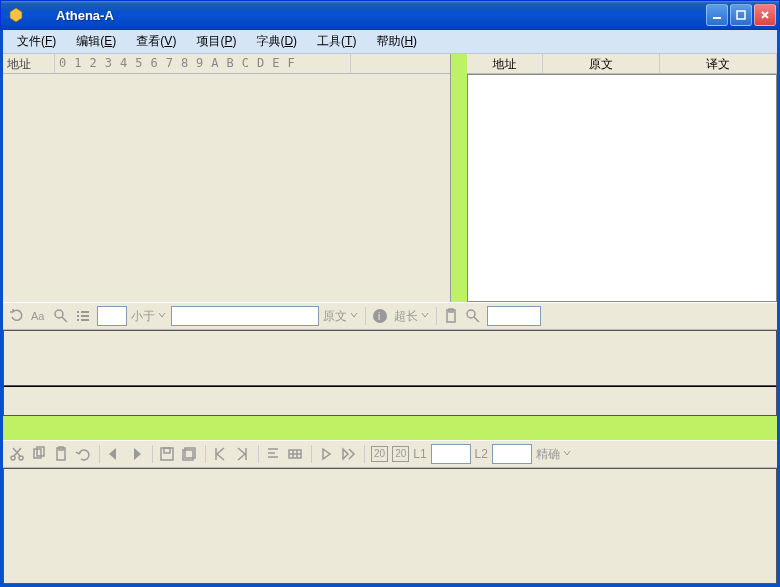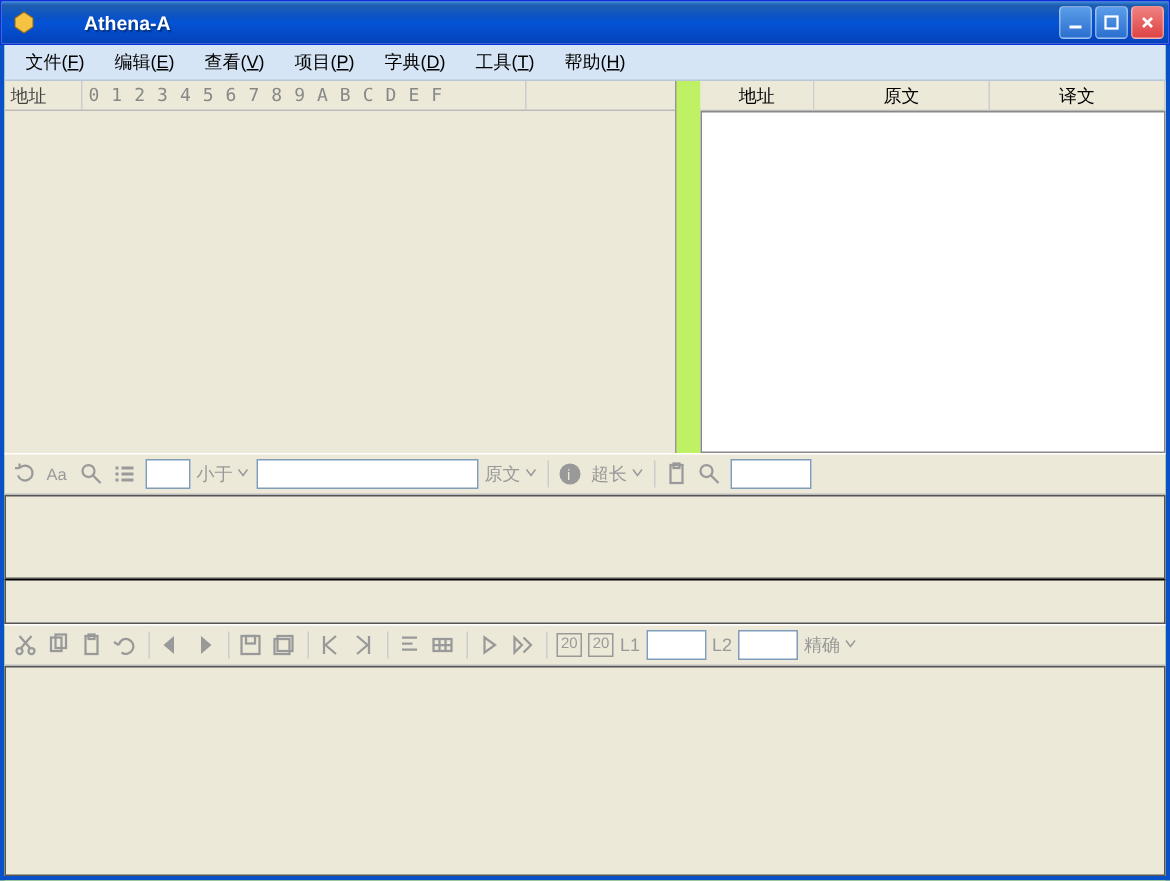--- a/index.html
+++ b/index.html
@@ -28,21 +28,21 @@
   .hex-header .cols { flex: 1; display: flex; padding: 2px 4px; color: #888; gap: 6px; font-family: monospace; letter-spacing: 2px; }
   .hex-header .dump { width: 100px; border-left: 1px solid #ccc; }
   .hex-body { flex: 1; background: #ece9d8; }
   
   .table-area { width: 310px; background: #ece9d8; display: flex; flex-direction: column; }
   .table-header { display: flex; height: 20px; border-bottom: 1px solid #bbb; }
   .table-header .th { border-right: 1px solid #ccc; padding: 2px 4px; text-align: center; background: #ece9d8; }
   .table-body { flex: 1; background: #fff; border: 1px solid #888; margin: 0; background: #fff; }
   
   .toolbar1 { height: 28px; display: flex; align-items: center; gap: 4px; padding: 2px 6px; border-top: 1px solid #fff; border-bottom: 1px solid #bbb; background: #ece9d8; }
-  .toolbar2 { height: 28px; display: flex; align-items: center; gap: 4px; padding: 2px 6px; border-top: 1px solid #fff; border-bottom: 1px solid #bbb; background: #ece9d8; }
+  .toolbar2 { height: 28px; display: flex; align-items: center; gap: 4px; padding: 2px 6px; border-top: 1px solid #fff; border-bottom: 1px solid #bbb; background: #ece9d8; margin-top: 24px; }
   
   .tb-icon { width: 18px; height: 18px; display: flex; align-items: center; justify-content: flex-start; color: #999; cursor: pointer; }
   .tb-icon svg { width: 16px; height: 16px; stroke: #999; fill: none; stroke-width: 1.5; }
   .tb-icon.filled svg { fill: #999; stroke: none; }
   
   .tb-input { height: 20px; border: 1px solid #7f9db9; background: #fff; padding: 0 3px; }
   .tb-input.w30 { width: 30px; }
   .tb-input.w150 { width: 148px; }
   .tb-input.w60 { width: 54px; }
   .tb-input.w40 { width: 40px; }

